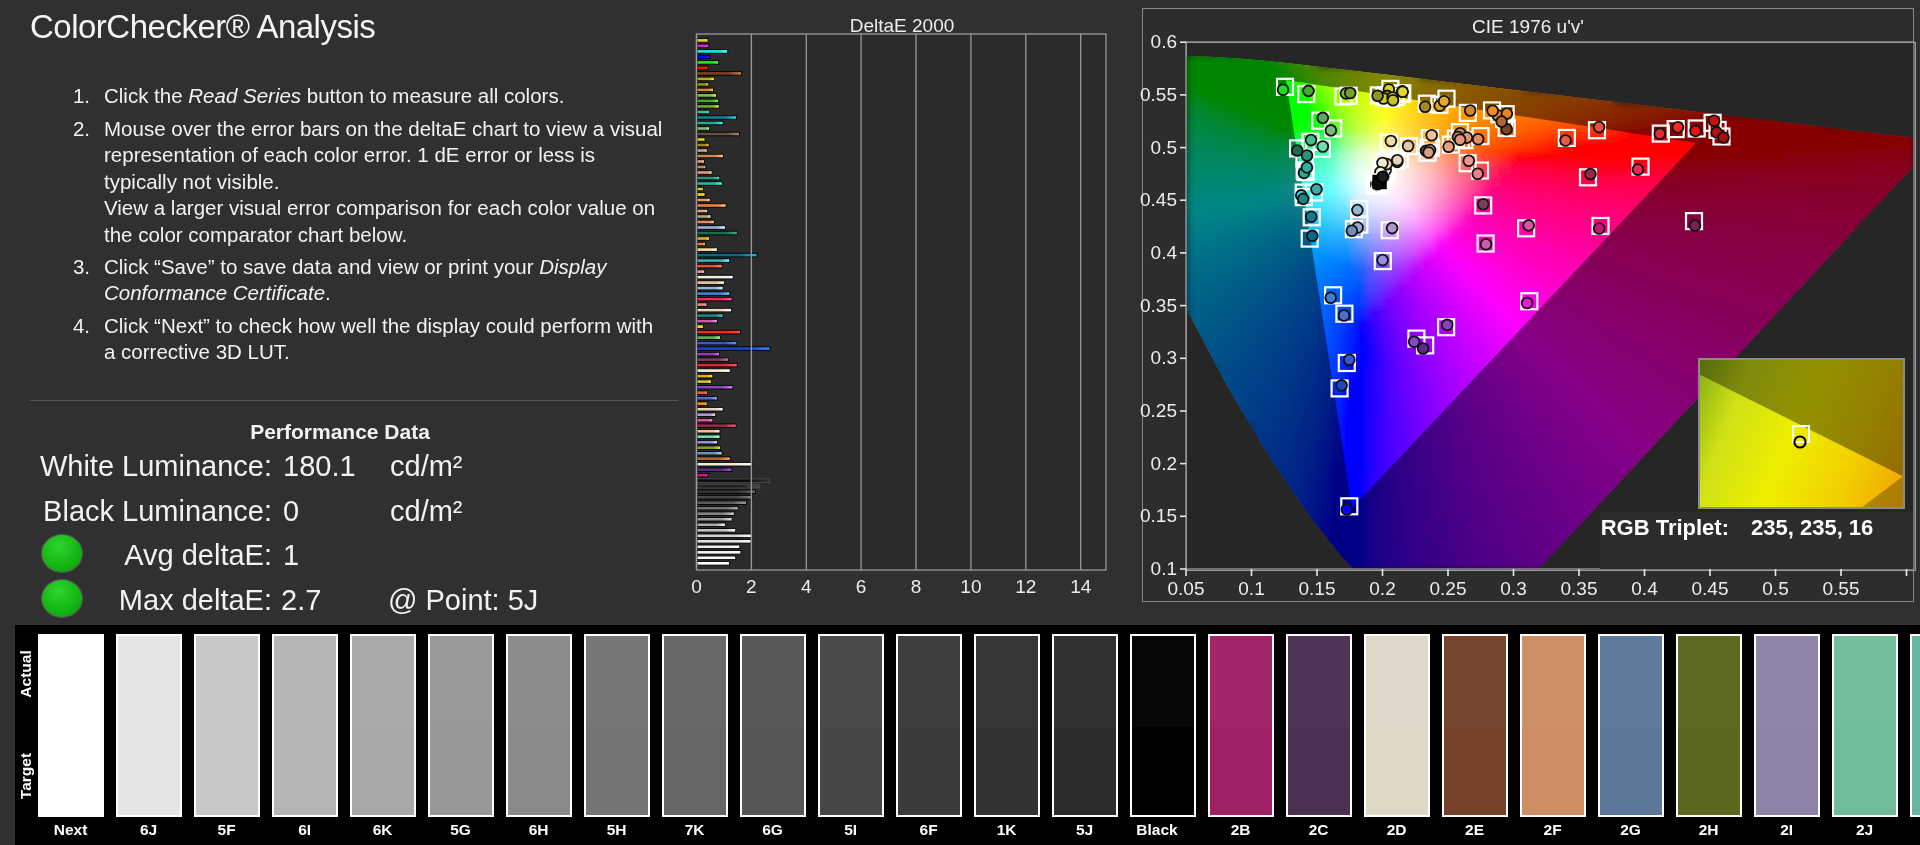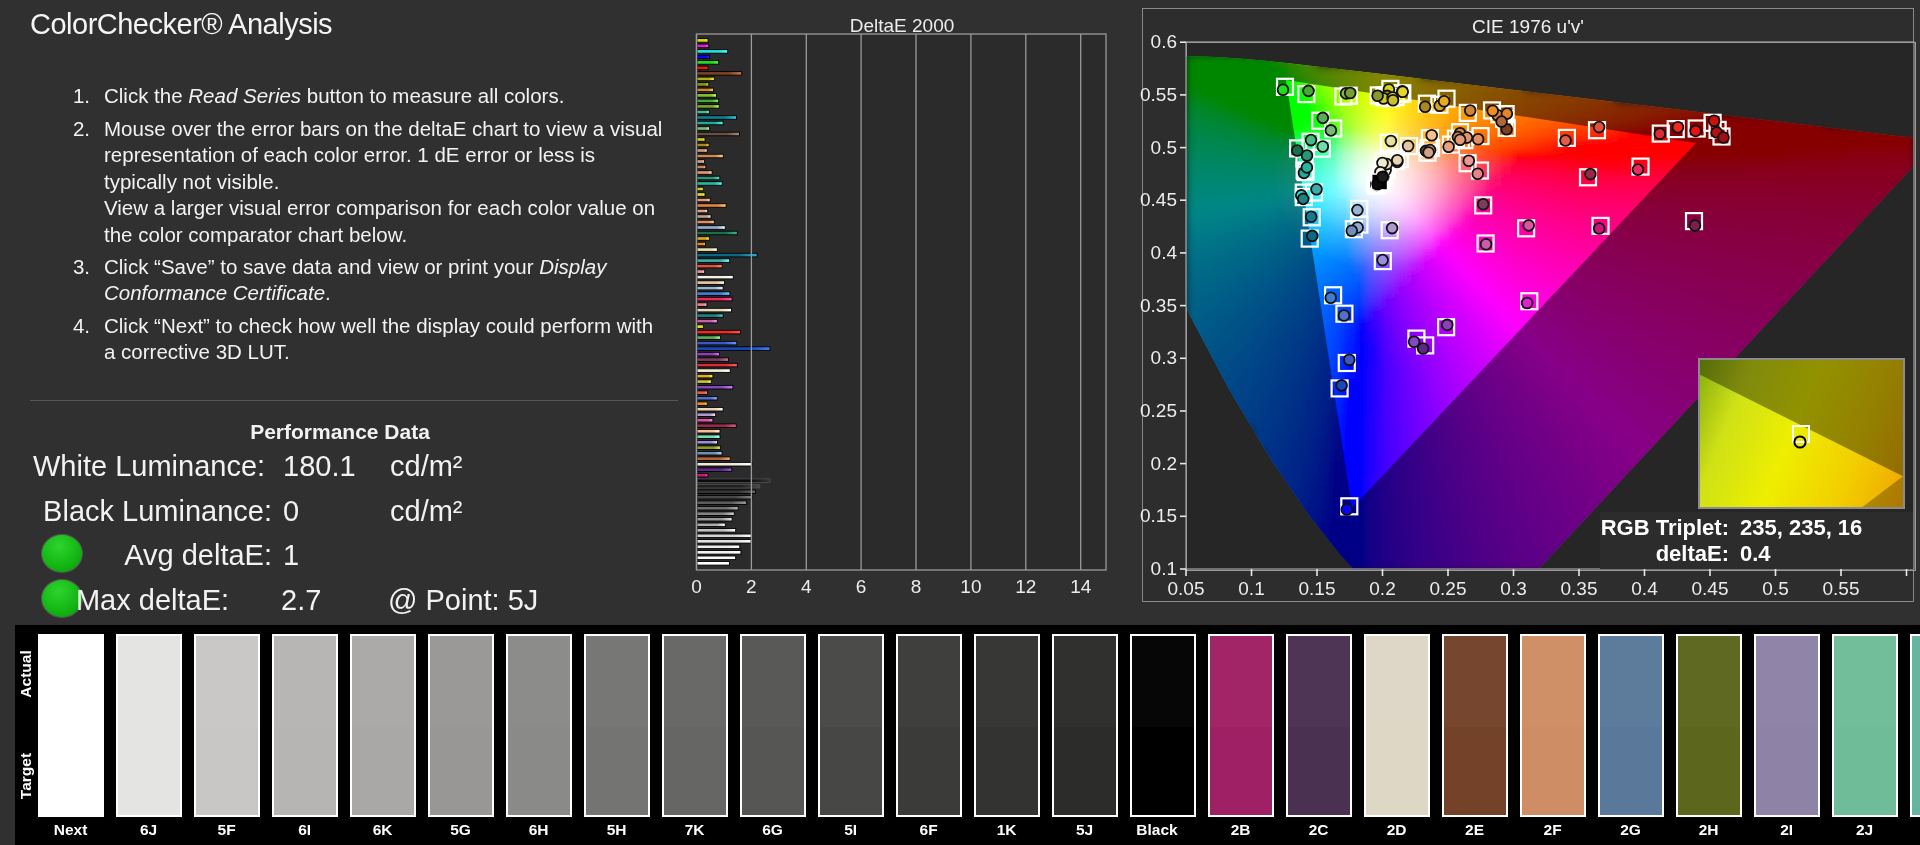--- a/index.html
+++ b/index.html
@@ -1,54 +1,54 @@
 <!DOCTYPE html>
 <html><head><meta charset="utf-8"><style>
 *{margin:0;padding:0;box-sizing:border-box}
 html,body{width:1920px;height:845px;overflow:hidden;background:#313030;font-family:"Liberation Sans",sans-serif}
 .abs{position:absolute}
-#title{left:30px;top:8px;font-size:29px;color:#f4f4f4;letter-spacing:-0.5px}
+#title{left:30px;top:8px;font-size:33px;color:#f4f4f4;letter-spacing:-0.5px}
 .li{position:absolute;left:104px;width:561px;font-size:20.5px;line-height:26.4px;color:#f2f2f2}
 .num{position:absolute;width:22px;left:-36px;text-align:right}
 #sep{left:30px;top:400px;width:648px;height:1px;background:#565656}
 #pdh{left:30px;top:420px;width:620px;text-align:center;font-size:21px;font-weight:bold;color:#f2f2f2}
 .pr{position:absolute;font-size:29px;color:#f2f2f2;white-space:nowrap}
 .dot{position:absolute;left:41px;width:42px;height:39px;border-radius:50%;background:radial-gradient(circle at 42% 30%,#2ed42e 0%,#14b814 55%,#0b940b 100%);border:1px solid #565656}
 .al{font-size:19px;fill:#ececec;font-family:"Liberation Sans",sans-serif}
 .dl{font-size:19px;fill:#ececec;font-family:"Liberation Sans",sans-serif}
 #ciepanel{left:1142px;top:8px;width:772px;height:594px;border:1px solid #8a8a8a;background:#2d2d2d}
 #cietitle{left:1142px;top:16px;width:772px;text-align:center;font-size:19px;color:#efefef}
 #cieplot{left:1186px;top:42px;width:730px;height:529px;background:#262626;border:1px solid #9a9a9a}
 #inset{left:1698px;top:358px;width:207px;height:151px;border:2px solid #8b8b8b;background:linear-gradient(112deg,#86ac12 0%,#cfe116 20%,#eeee00 46%,#f2cf00 74%,#f0a400 100%)}
 #insetdark{position:absolute;left:0;top:0;width:100%;height:100%;clip-path:polygon(0 10%,0 0,100% 0,100% 79%);background:rgba(20,18,0,0.42)}#insetdark2{position:absolute;left:0;top:0;width:100%;height:100%;clip-path:polygon(100% 79%,100% 100%,80% 100%);background:rgba(30,24,0,0.32)}
-#tip{left:1600px;top:512px;width:313px;height:57px;background:#2c2c2c;color:#fff;font-size:22px;font-weight:bold}#tip .lab{display:inline-block;width:129px;text-align:right}#tip .val{margin-left:11px}
+#tip{left:1600px;top:512px;width:313px;height:57px;background:#2c2c2c;color:#fff;font-size:22px;font-weight:bold}#tip .lab{display:inline-block;width:129px;text-align:right}#tip .val{margin-left:22px}
 #strip{left:15px;top:625px;width:1905px;height:220px;background:#000}
 .sw{position:absolute;top:9px;width:66px;height:183px;border:2px solid #fff}
 .swt{width:100%;height:91px;background:rgba(255,255,255,0.025)}
 .swl{position:absolute;top:196px;width:78px;text-align:center;font-size:15.5px;font-weight:bold;color:#fff}
 .rot{position:absolute;left:-24px;width:70px;text-align:center;color:#fff;font-size:15.5px;font-weight:bold;transform:rotate(-90deg);white-space:nowrap}
 </style></head><body>
 <div class="abs" id="title">ColorChecker® Analysis</div>
 <div class="li" style="top:83px"><span class="num">1.</span>Click the <i>Read Series</i> button to measure all colors.</div>
 <div class="li" style="top:116px"><span class="num">2.</span>Mouse over the error bars on the deltaE chart to view a visual representation of each color error. 1 dE error or less is typically not visible.<br>View a larger visual error comparison for each color value on the color comparator chart below.</div>
 <div class="li" style="top:254px"><span class="num">3.</span>Click “Save” to save data and view or print your <i>Display Conformance Certificate</i>.</div>
 <div class="li" style="top:313px"><span class="num">4.</span>Click “Next” to check how well the display could perform with a corrective 3D LUT.</div>
 <div id="sep" class="abs"></div>
 <div id="pdh" class="abs">Performance Data</div>
-<div class="pr" style="left:33px;top:450px;width:239px;text-align:left">White Luminance:</div>
+<div class="pr" style="left:33px;top:450px;width:239px;text-align:right">White Luminance:</div>
 <div class="pr" style="left:283px;top:450px">180.1</div>
 <div class="pr" style="left:390px;top:450px">cd/m²</div>
 <div class="pr" style="left:33px;top:495px;width:239px;text-align:right">Black Luminance:</div>
 <div class="pr" style="left:283px;top:495px">0</div>
 <div class="pr" style="left:390px;top:495px">cd/m²</div>
 <div class="dot" style="top:534px"></div>
 <div class="pr" style="left:33px;top:539px;width:239px;text-align:right">Avg deltaE:</div>
 <div class="pr" style="left:283px;top:539px">1</div>
 <div class="dot" style="top:579px"></div>
-<div class="pr" style="left:33px;top:584px;width:239px;text-align:center">Max deltaE:</div>
+<div class="pr" style="left:33px;top:584px;width:239px;text-align:right">Max deltaE:</div>
 <div class="pr" style="left:281px;top:584px">2.7</div>
 <div class="pr" style="left:388px;top:584px">@ Point: 5J</div>
 <svg class="abs" style="left:0;top:0" width="1920" height="630" viewBox="0 0 1920 630">
 <rect x="696.5" y="34" width="409.5" height="536" fill="#2b2b2b"></rect>
     <text x="902" y="32" text-anchor="middle" class="dl" font-size="19">DeltaE 2000</text>
 <defs>
       <linearGradient id="bg0" x1="0" y1="0" x2="1" y2="0">
         <stop offset="0" stop-color="#d8d810"></stop>
         <stop offset="0.7" stop-color="#d8d810"></stop>
         <stop offset="1" stop-color="#ffff38"></stop>
@@ -2605,21 +2605,20 @@
 <div id="inset" class="abs">
     <div id="insetdark"></div>
     <div id="insetdark2"></div>
 <svg style="position:absolute;left:0;top:0" width="203" height="147">
       <rect x="93" y="66" width="16" height="16" fill="none" stroke="#fff" stroke-width="2"></rect>
       <circle cx="100" cy="82" r="5.6" fill="none" stroke="#000" stroke-width="2"></circle>
     </svg>
   </div>
 <div id="tip" class="abs">
     <div style="margin-top:3px"><span class="lab">RGB Triplet:</span><span class="val">235, 235, 16</span></div>
-    <div><span class="lab">deltaE:</span><span class="val">0.4</span></div>
   </div>
 <div id="strip" class="abs">
 <div class="rot" style="top:40px">Actual</div>
 <div class="rot" style="top:142px">Target</div>
 <div class="sw" style="left:22.6px;background:#ffffff">
       <div class="swt"></div>
     </div>
     <div class="swl" style="left:16.6px">Next</div>
     <div class="sw" style="left:100.6px;background:#e4e4e2">
       <div class="swt"></div>

